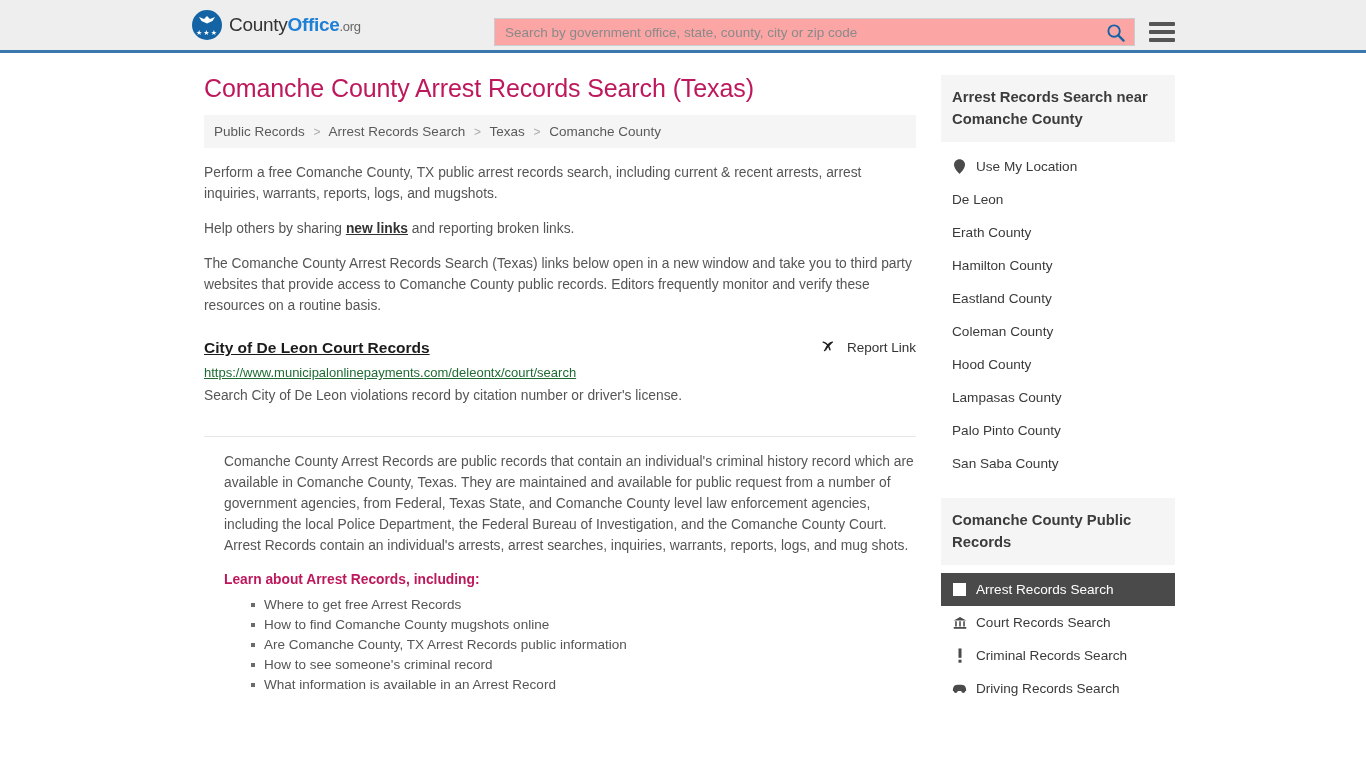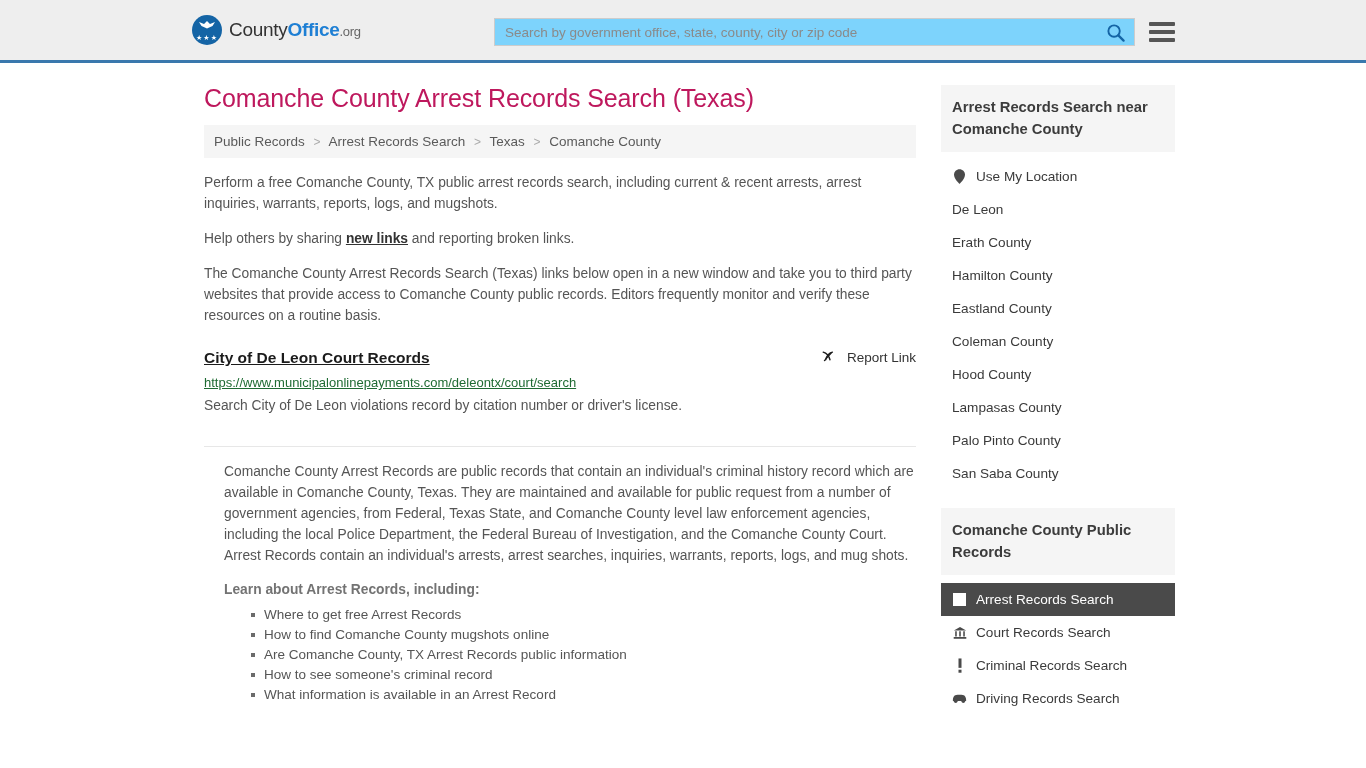--- a/index.html
+++ b/index.html
@@ -6,21 +6,21 @@
   html, body {
     margin: 0; padding: 0;
     width: 1366px; height: 768px;
     background: #ffffff;
     font-family: "Liberation Sans", sans-serif;
     overflow: hidden;
   }
 
   
   .site-header {
-    height: 63px;
+    height: 53px;
     background: #eeeeee;
     border-bottom: 3px solid #3a78ad;
     display: flex;
     align-items: center;
     position: relative;
   }
   .logo-wrap {
     display: flex;
     align-items: center;
     margin-left: 192px;
@@ -57,21 +57,21 @@
   }
   .logo-text b { color: #1e7fd4; font-weight: bold; }
   .logo-text .tld { color: #666666; font-size: 13px; }
 
   .search-wrap {
     position: absolute;
     left: 494px;
     top: 18px;
     width: 641px;
     height: 28px;
-    background: #7dd3fc;
+    background: #fca5a5;
     border: 1px solid #cccccc;
     display: flex;
     align-items: center;
   }
   .search-input {
     flex: 1;
     border: 0;
     outline: 0;
     background: transparent;
     font-family: "Liberation Sans", sans-serif;
@@ -215,21 +215,21 @@
   .section-body { padding-top: 14px; margin-left: 20px; }
   .section-body p {
     font-size: 13.8px;
     line-height: 21px;
     color: #555555;
     margin: 0 0 16px 0;
   }
   .learn-title {
     font-size: 13.8px;
     font-weight: bold;
-    color: #737373;
+    color: #be185d;
     margin: 0 0 8px 0;
   }
   ul.learn-list {
     margin: 0;
     padding-left: 40px;
     list-style: none;
   }
   ul.learn-list li {
     font-size: 13.5px;
     color: #555555;

